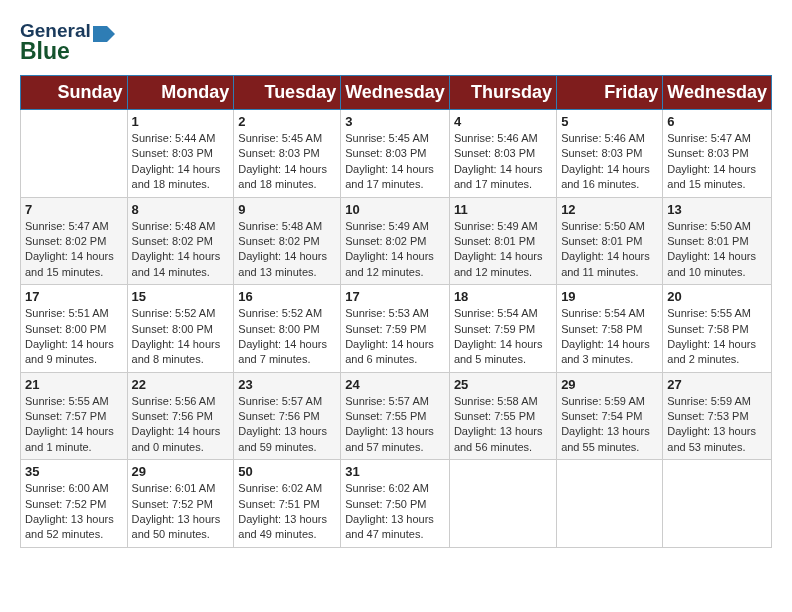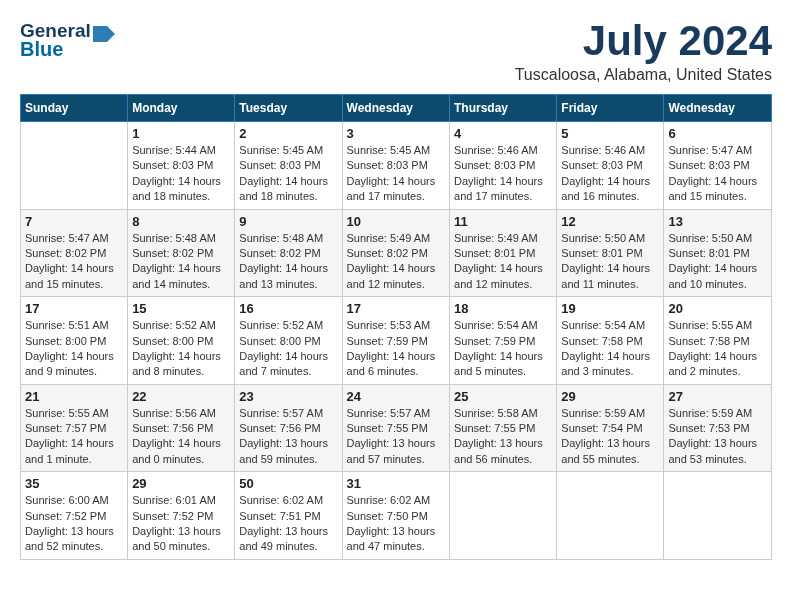--- a/index.html
+++ b/index.html
@@ -34,25 +34,25 @@
       font-size: 16px;
       color: #333;
       margin-top: 4px;
     }
     .calendar-table {
       width: 100%;
       border-collapse: collapse;
       font-size: 11px;
     }
     .calendar-table thead th {
-      background: #0c4a6e;
+      background: #7f1d1d;
       color: #fff;
       padding: 6px 4px;
-      text-align: left;
-      font-size: 12px;
+      text-align: right;
+      font-size: 18px;
       font-weight: bold;
       border: 1px solid #2e7db5;
     }
     .calendar-table tbody td {
       border: 1px solid #ccc;
       vertical-align: top;
       padding: 4px;
       width: 108px;
       min-height: 80px;
       background: #fff;
@@ -79,25 +79,21 @@
 <body>
 
 <div class="header-area">
   <div class="logo">
     <div style="display:flex; align-items:flex-end;">
       <span style="font-size:19px;font-weight:bold;color:#1a3a5c;">General</span>
       <svg width="22" height="16" viewBox="0 0 22 16" style="margin-left:2px;">
         <polygon points="0,0 14,0 22,8 14,16 0,16" fill="#2e7db5"></polygon>
       </svg>
     </div>
-    <span style="font-size:20px;font-weight:bold;color:#0369a1;margin-top:-4px;">Blue</span>
-  </div>
-  <div class="title-area">
-    <div class="month-title">July 2024</div>
-    <div class="location-title">Tuscaloosa, Alabama, United States</div>
+    <span style="font-size:23px;font-weight:bold;color:#14532d;margin-top:-4px;">Blue</span>
   </div>
 </div>
 
 <table class="calendar-table">
   <thead>
     <tr id="weekday-header">
         <th>Sunday</th>
         <th>Monday</th>
         <th>Tuesday</th>
         <th>Wednesday</th>

